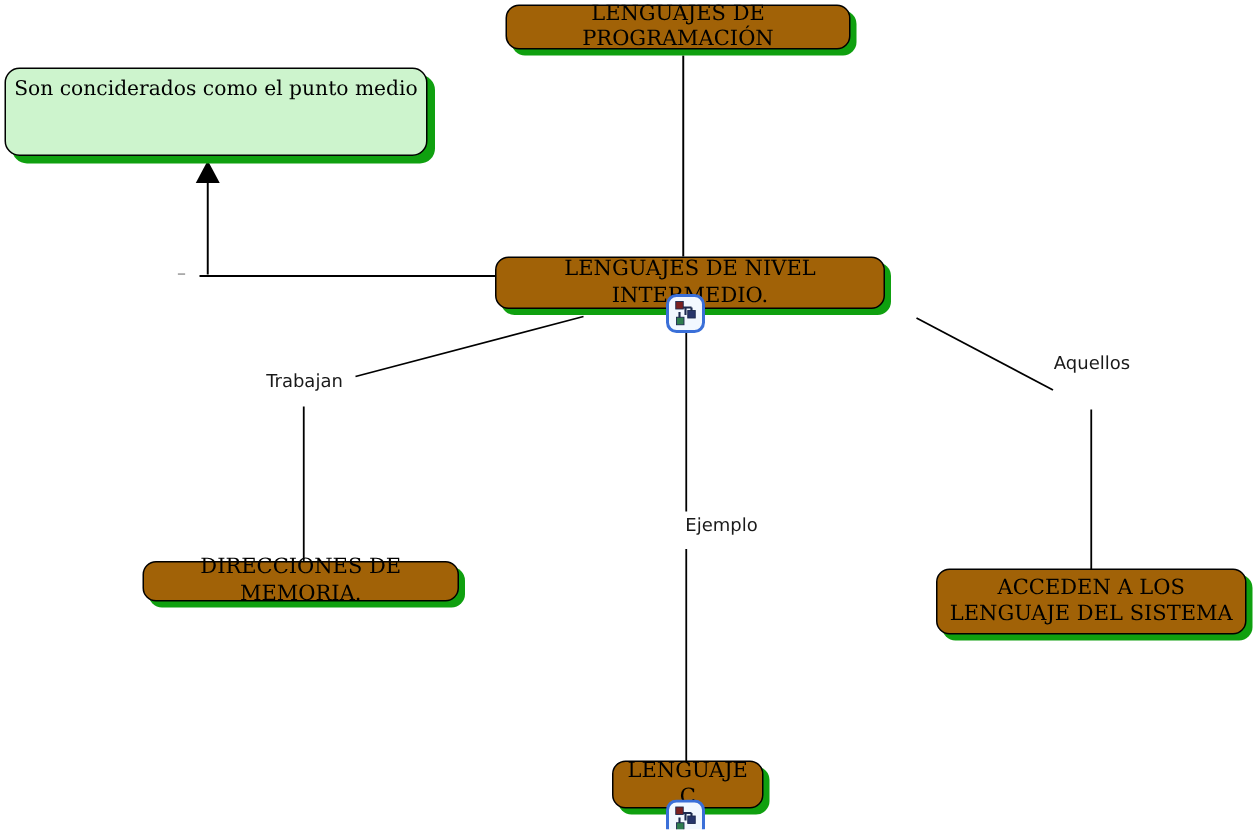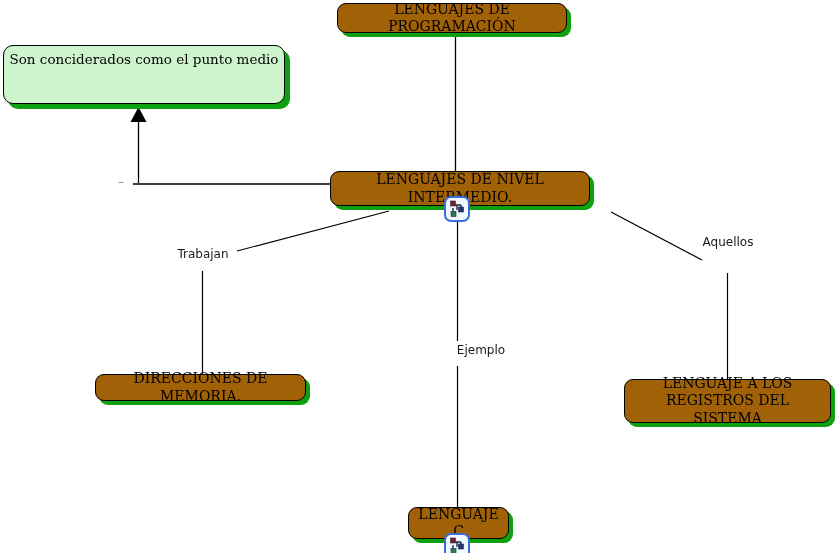--- a/index.html
+++ b/index.html
@@ -64,21 +64,21 @@
 
   <div class="node" style="left:330px;top:171px;width:260px;height:35px;">
     <span>LENGUAJES DE NIVEL INTERMEDIO.</span>
   </div>
 
   <div class="node" style="left:95px;top:374px;width:211px;height:27px;justify-content:flex-end;">
     <span>DIRECCIONES DE MEMORIA.</span>
   </div>
 
   <div class="node" style="left:624px;top:379px;width:207px;height:44px;">
-    <span>LENGUAJE A LOS REGISTROS DEL SISTEMA</span>
+    <span>ACCEDEN A LOS LENGUAJE DEL SISTEMA</span>
   </div>
 
   <div class="node" style="left:408px;top:507px;width:101px;height:32px;text-align:center;">
     <span>LENGUAJE C</span>
   </div>
 
   <div class="link-label" style="left:170px;top:247px;width:66px;">Trabajan</div>
 
   <div class="link-label" style="left:695px;top:235px;width:66px;">Aquellos</div>
 

